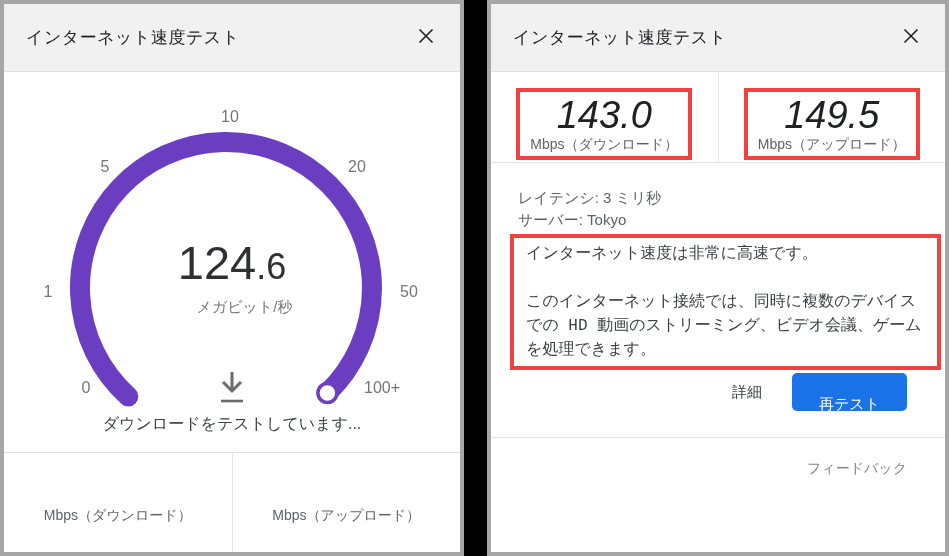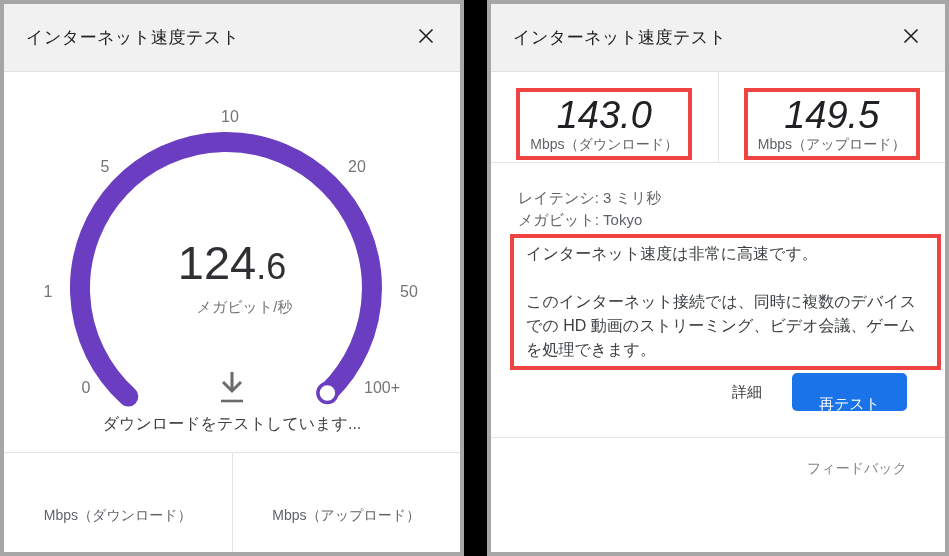--- a/index.html
+++ b/index.html
@@ -64,21 +64,21 @@
     position:absolute;left:50%;transform:translateX(-50%);top:16px;
     width:176px;height:72px;border:4px solid var(--annotation-red,#ee4341);
     box-sizing:border-box;text-align:center;padding-top:3px;z-index:2;
   }
   .result-value{font-size:38px;line-height:40px;color:var(--text-dark,#202124);font-style:italic;}
   .result-label{font-size:14px;color:var(--text-gray,#5f6368);margin-top:1px;white-space:nowrap;}
   .latency-block{padding:24px 0 0 27px;font-size:15px;line-height:22px;color:var(--text-gray,#5f6368);}
   .summary-annot{
     position:absolute;top:230px;left:19px;width:431px;
     border:4px solid var(--annotation-red,#ee4341);box-sizing:border-box;
-    padding:4px 12px;font-size:16px;line-height:24px;color:#3c4043;
+    padding:4px 12px;font-size:16px;line-height:24px;color:#3c4043;font-family:Liberation Mono, monospace;
   }
   .summary-body{margin-top:24px;}
   .actions{position:absolute;top:369px;right:38px;height:38px;display:flex;align-items:center;gap:30px;}
   .details-link{font-size:15px;color:#3c4043;cursor:pointer;}
   .retest-btn{
     height:38px;line-height:38px;padding:12px 27px;border:none;border-radius:5px;
     background:var(--button-blue,#1a73e8);color:#fff;font-size:15px;cursor:pointer;
   }
   .divider-2{position:absolute;top:433px;left:0;right:0;height:1px;background:var(--divider,#e3e3e3);}
   .feedback-link{position:absolute;top:456px;right:38px;font-size:14px;color:#80868b;cursor:pointer;}
@@ -155,21 +155,21 @@
     <div class="rcell">
       <div class="result-annot">
         <div class="result-value">149.5</div>
         <div class="result-label">Mbps（アップロード）</div>
       </div>
     </div>
   </div>
 
   <div class="latency-block">
     <div>レイテンシ: 3 ミリ秒</div>
-    <div>メガビット: Tokyo</div>
+    <div>サーバー: Tokyo</div>
   </div>
 
   <div class="summary-annot">
     <div>インターネット速度は非常に高速です。</div>
     <div class="summary-body">このインターネット接続では、同時に複数のデバイスでの HD 動画のストリーミング、ビデオ会議、ゲームを処理できます。</div>
   </div>
 
   <div class="actions">
     <span class="details-link">詳細</span>
     <button class="retest-btn">再テスト</button>

